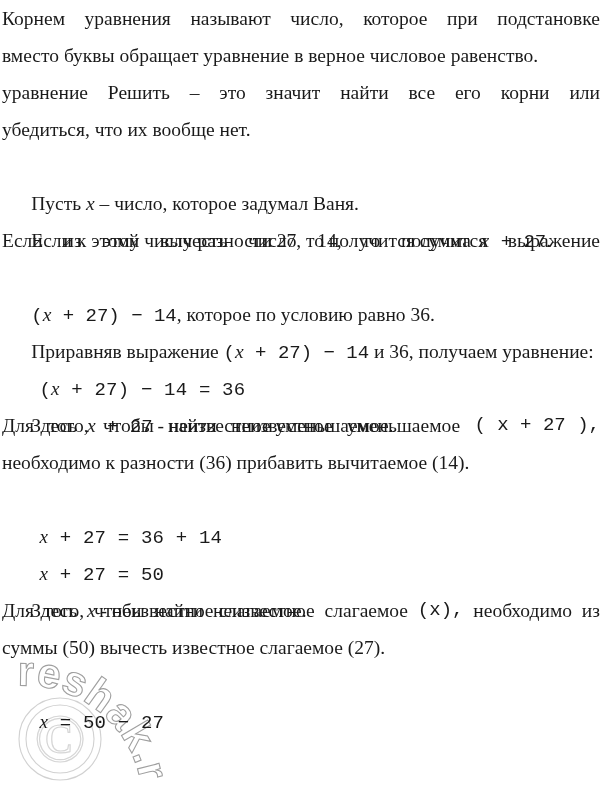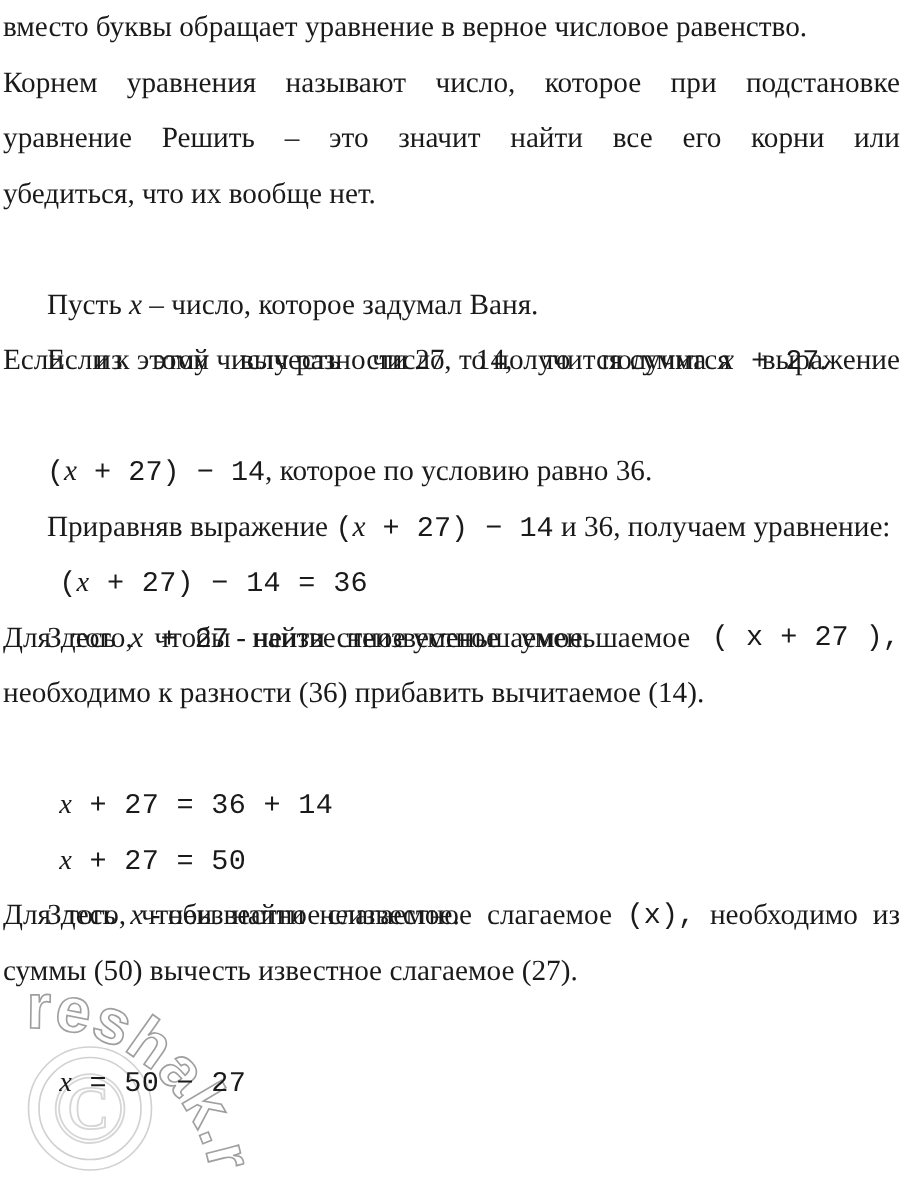--- a/index.html
+++ b/index.html
@@ -107,31 +107,31 @@
       <text x="52" y="121" text-anchor="middle" font-family="'Liberation Serif', serif" font-size="68" fill="none" stroke="#cfcfcf" stroke-width="1.2">©</text>
 
       <text font-family="'Liberation Sans', sans-serif" font-size="42" font-weight="bold" fill="none" stroke="#8f8f8f" stroke-width="1.1" letter-spacing="1">
         <textPath href="#arcpath" startOffset="2%">reshak.ru</textPath>
       </text>
     </svg>
   </div>
 
   <div class="doc">
 
-    <div class="line flow">вместо буквы обращает уравнение в верное числовое равенство.</div>
-
     <div class="line just">
       <span class="w">Корнем</span>
       <span class="w">уравнения</span>
       <span class="w">называют</span>
       <span class="w">число,</span>
       <span class="w">которое</span>
       <span class="w">при</span>
       <span class="w">подстановке</span>
     </div>
+
+    <div class="line flow">вместо буквы обращает уравнение в верное числовое равенство.</div>
 
     <div class="line just">
       <span class="w">уравнение</span>
       <span class="w">Решить</span>
       <span class="w">–</span>
       <span class="w">это</span>
       <span class="w">значит</span>
       <span class="w">найти</span>
       <span class="w">все</span>
       <span class="w">его</span>

